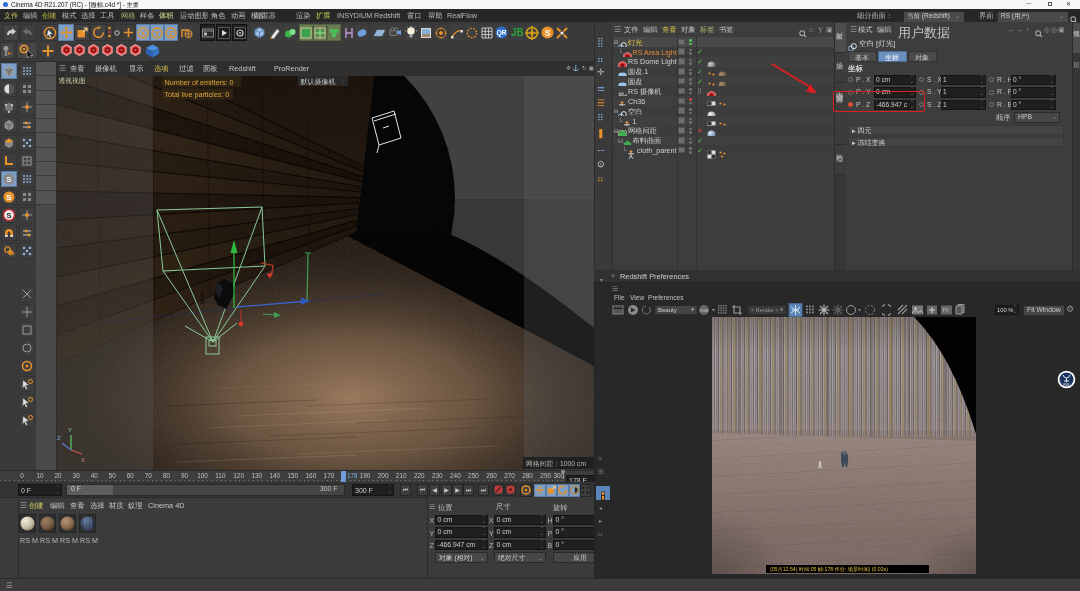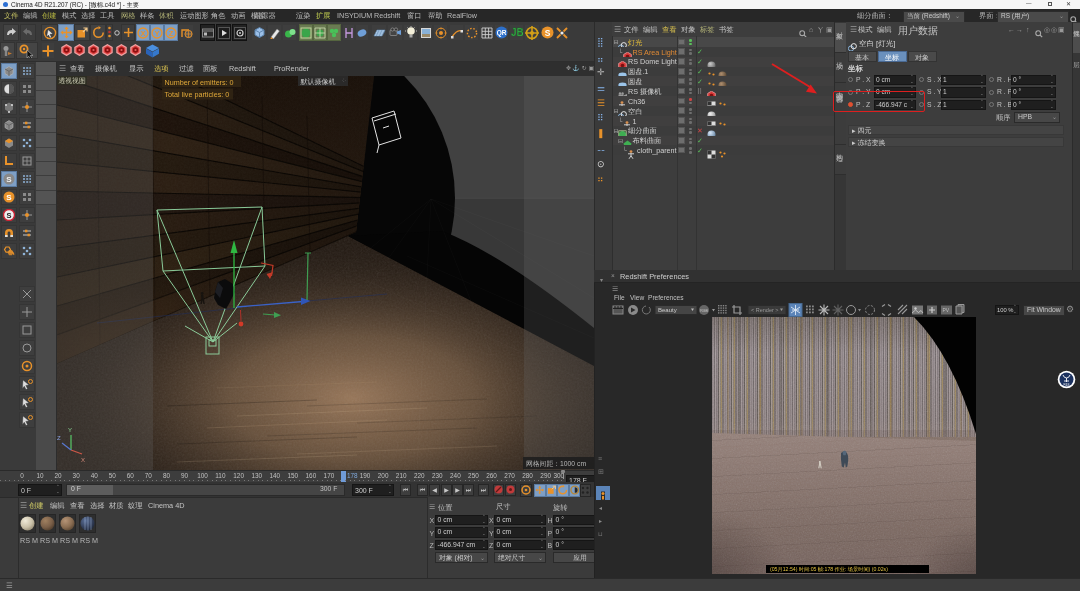--- a/index.html
+++ b/index.html
@@ -13,21 +13,21 @@
 <div class="a" style="left:1066px;top:1px;font-size:6px;color:#333;white-space:nowrap;">✕</div>
 <div class="a" style="left:0;top:9px;width:1080px;height:13px;background:#272727;"></div>
 <div class="a" style="left:4px;top:12px;font-size:7.2px;color:#c9c564;white-space:nowrap;">文件</div>
 <div class="a" style="left:23px;top:12px;font-size:7.2px;color:#bcbcbc;white-space:nowrap;">编辑</div>
 <div class="a" style="left:42px;top:12px;font-size:7.2px;color:#b5b542;white-space:nowrap;">创建</div>
 <div class="a" style="left:62px;top:12px;font-size:7.2px;color:#bcbcbc;white-space:nowrap;">模式</div>
 <div class="a" style="left:81px;top:12px;font-size:7.2px;color:#bcbcbc;white-space:nowrap;">选择</div>
 <div class="a" style="left:100px;top:12px;font-size:7.2px;color:#bcbcbc;white-space:nowrap;">工具</div>
 <div class="a" style="left:121px;top:12px;font-size:7.2px;color:#b2b276;white-space:nowrap;">网格</div>
 <div class="a" style="left:140px;top:12px;font-size:7.2px;color:#bcbcbc;white-space:nowrap;">样条</div>
-<div class="a" style="left:159px;top:12px;font-size:7.2px;color:#b2b276;white-space:nowrap;">体积</div>
+<div class="a" style="left:159px;top:12px;font-size:7.2px;color:#b2b276;white-space:nowrap;font-weight:bold;">体积</div>
 <div class="a" style="left:180px;top:12px;font-size:7.2px;color:#bcbcbc;white-space:nowrap;">运动图形</div>
 <div class="a" style="left:211px;top:12px;font-size:7.2px;color:#bcbcbc;white-space:nowrap;">角色</div>
 <div class="a" style="left:231px;top:12px;font-size:7.2px;color:#bcbcbc;white-space:nowrap;">动画</div>
 <div class="a" style="left:251px;top:12px;font-size:7.2px;color:#bcbcbc;white-space:nowrap;">模拟</div>
 <div class="a" style="left:254px;top:12px;font-size:7.2px;color:#bcbcbc;white-space:nowrap;">跟踪器</div>
 <div class="a" style="left:296px;top:12px;font-size:7.2px;color:#bcbcbc;white-space:nowrap;">渲染</div>
 <div class="a" style="left:316px;top:12px;font-size:7.2px;color:#c0cc50;white-space:nowrap;">扩展</div>
 <div class="a" style="left:337px;top:12px;font-size:7.2px;color:#bcbcbc;white-space:nowrap;">INSYDIUM</div>
 <div class="a" style="left:374px;top:12px;font-size:7.2px;color:#bcbcbc;white-space:nowrap;">Redshift</div>
 <div class="a" style="left:407px;top:12px;font-size:7.2px;color:#bcbcbc;white-space:nowrap;">窗口</div>
@@ -1131,21 +1131,21 @@
       <circle cx="2.5" cy="2.5" r="1.1" fill="#e8922a"></circle>
       <circle cx="6.5" cy="3.5" r="1.1" fill="#e8922a"></circle>
       <circle cx="4" cy="6.5" r="1.1" fill="#e8922a"></circle>
     </svg></div>
 <div class="a" style="left:612px;top:125.64999999999999px;width:222px;height:9.85px;background:#3c3c3c;"></div>
 <div class="a" style="left:613.5px;top:127.64999999999999px;font-size:6px;color:#aaa;white-space:nowrap;">⊟</div>
 <div class="a" style="left:618.0px;top:126.35px;"><svg width="9" height="9" viewBox="0 0 9 9">
       <circle cx="4.5" cy="4.5" r="3.6" fill="#3fae52"></circle>
       <rect x="0.8" y="0.8" width="7.4" height="7.4" fill="none" stroke="#bde0a0" stroke-width="0.7"></rect>
     </svg></div>
-<div class="a" style="left:628.0px;top:127.35px;font-size:7.2px;color:#d0d0d0;white-space:nowrap;">细分曲面</div>
+<div class="a" style="left:628.0px;top:127.35px;font-size:7.2px;color:#d0d0d0;white-space:nowrap;">网格间距</div>
 <div class="a" style="left:678px;top:127.14999999999999px;width:6.5px;height:6.5px;background:#6e6e6e;border:1px solid #555;box-sizing:border-box;"></div>
 <div class="a" style="left:689px;top:127.64999999999999px;width:2.6px;height:2.6px;border-radius:50%;background:#6e6e6e;"></div>
 <div class="a" style="left:689px;top:131.25px;width:2.6px;height:2.6px;border-radius:50%;background:#6e6e6e;"></div>
 <div class="a" style="left:697px;top:127.14999999999999px;font-size:7px;color:#d04545;white-space:nowrap;">✕</div>
 <div class="a" style="left:707px;top:126.35px;"><svg width="9" height="9" viewBox="0 0 9 9">
       <defs>
         <radialGradient id="td8e8f8" cx="0.35" cy="0.3" r="0.8">
           <stop offset="0" stop-color="#d8e8f8"></stop>
           <stop offset="1" stop-color="#5a7a9a"></stop>
         </radialGradient>
@@ -1192,21 +1192,21 @@
 <div class="a" style="left:834.5px;top:53px;width:11px;height:30px;background:#3c3c3c;border-bottom:1px solid #2e2e2e;box-sizing:border-box;"></div>
 <div class="a" style="left:836.0px;top:56px;writing-mode:vertical-rl;font-size:7px;color:#b5b5b5;letter-spacing:1px;">场次</div>
 <div class="a" style="left:834.5px;top:83px;width:11px;height:62px;background:#3c3c3c;border-bottom:1px solid #2e2e2e;box-sizing:border-box;"></div>
 <div class="a" style="left:836.0px;top:86px;writing-mode:vertical-rl;font-size:7px;color:#b5b5b5;letter-spacing:1px;">内容浏览器</div>
 <div class="a" style="left:834.5px;top:145px;width:11px;height:30px;background:#3c3c3c;border-bottom:1px solid #2e2e2e;box-sizing:border-box;"></div>
 <div class="a" style="left:836.0px;top:148px;writing-mode:vertical-rl;font-size:7px;color:#b5b5b5;letter-spacing:1px;">构造</div>
 <div class="a" style="left:846px;top:22px;width:226px;height:248px;background:#3d3d3d;"></div>
 <div class="a" style="left:850px;top:25.5px;font-size:8px;color:#999;white-space:nowrap;">☰</div>
 <div class="a" style="left:858px;top:25.5px;font-size:7.3px;color:#c4c4c4;white-space:nowrap;">模式</div>
 <div class="a" style="left:877px;top:25.5px;font-size:7.3px;color:#c4c4c4;white-space:nowrap;">编辑</div>
-<div class="a" style="left:898px;top:25.5px;font-size:10px;color:#c4c4c4;white-space:nowrap;">用户数据</div>
+<div class="a" style="left:898px;top:25.5px;font-size:13px;color:#c4c4c4;white-space:nowrap;">用户数据</div>
 <div class="a" style="left:1008px;top:25.5px;font-size:7px;color:#999;white-space:nowrap;">←</div>
 <div class="a" style="left:1016px;top:25.5px;font-size:7px;color:#999;white-space:nowrap;">→</div>
 <div class="a" style="left:1026px;top:25.5px;font-size:7px;color:#999;white-space:nowrap;">↑</div>
 <div class="a" style="left:1035px;top:25px;"><svg width="8" height="8" viewBox="0 0 8 8">
       <circle cx="3.2" cy="3.2" r="2.4" fill="none" stroke="#a8a8a8" stroke-width="1.1"></circle>
       <path d="M5,5 L7.2,7.2" stroke="#a8a8a8" stroke-width="1.2"></path>
     </svg></div>
 <div class="a" style="left:1044px;top:25.5px;font-size:7px;color:#999;white-space:nowrap;">◎</div>
 <div class="a" style="left:1051px;top:25.5px;font-size:7px;color:#999;white-space:nowrap;">◎</div>
 <div class="a" style="left:1058px;top:25.5px;font-size:7px;color:#999;white-space:nowrap;">▣</div>

